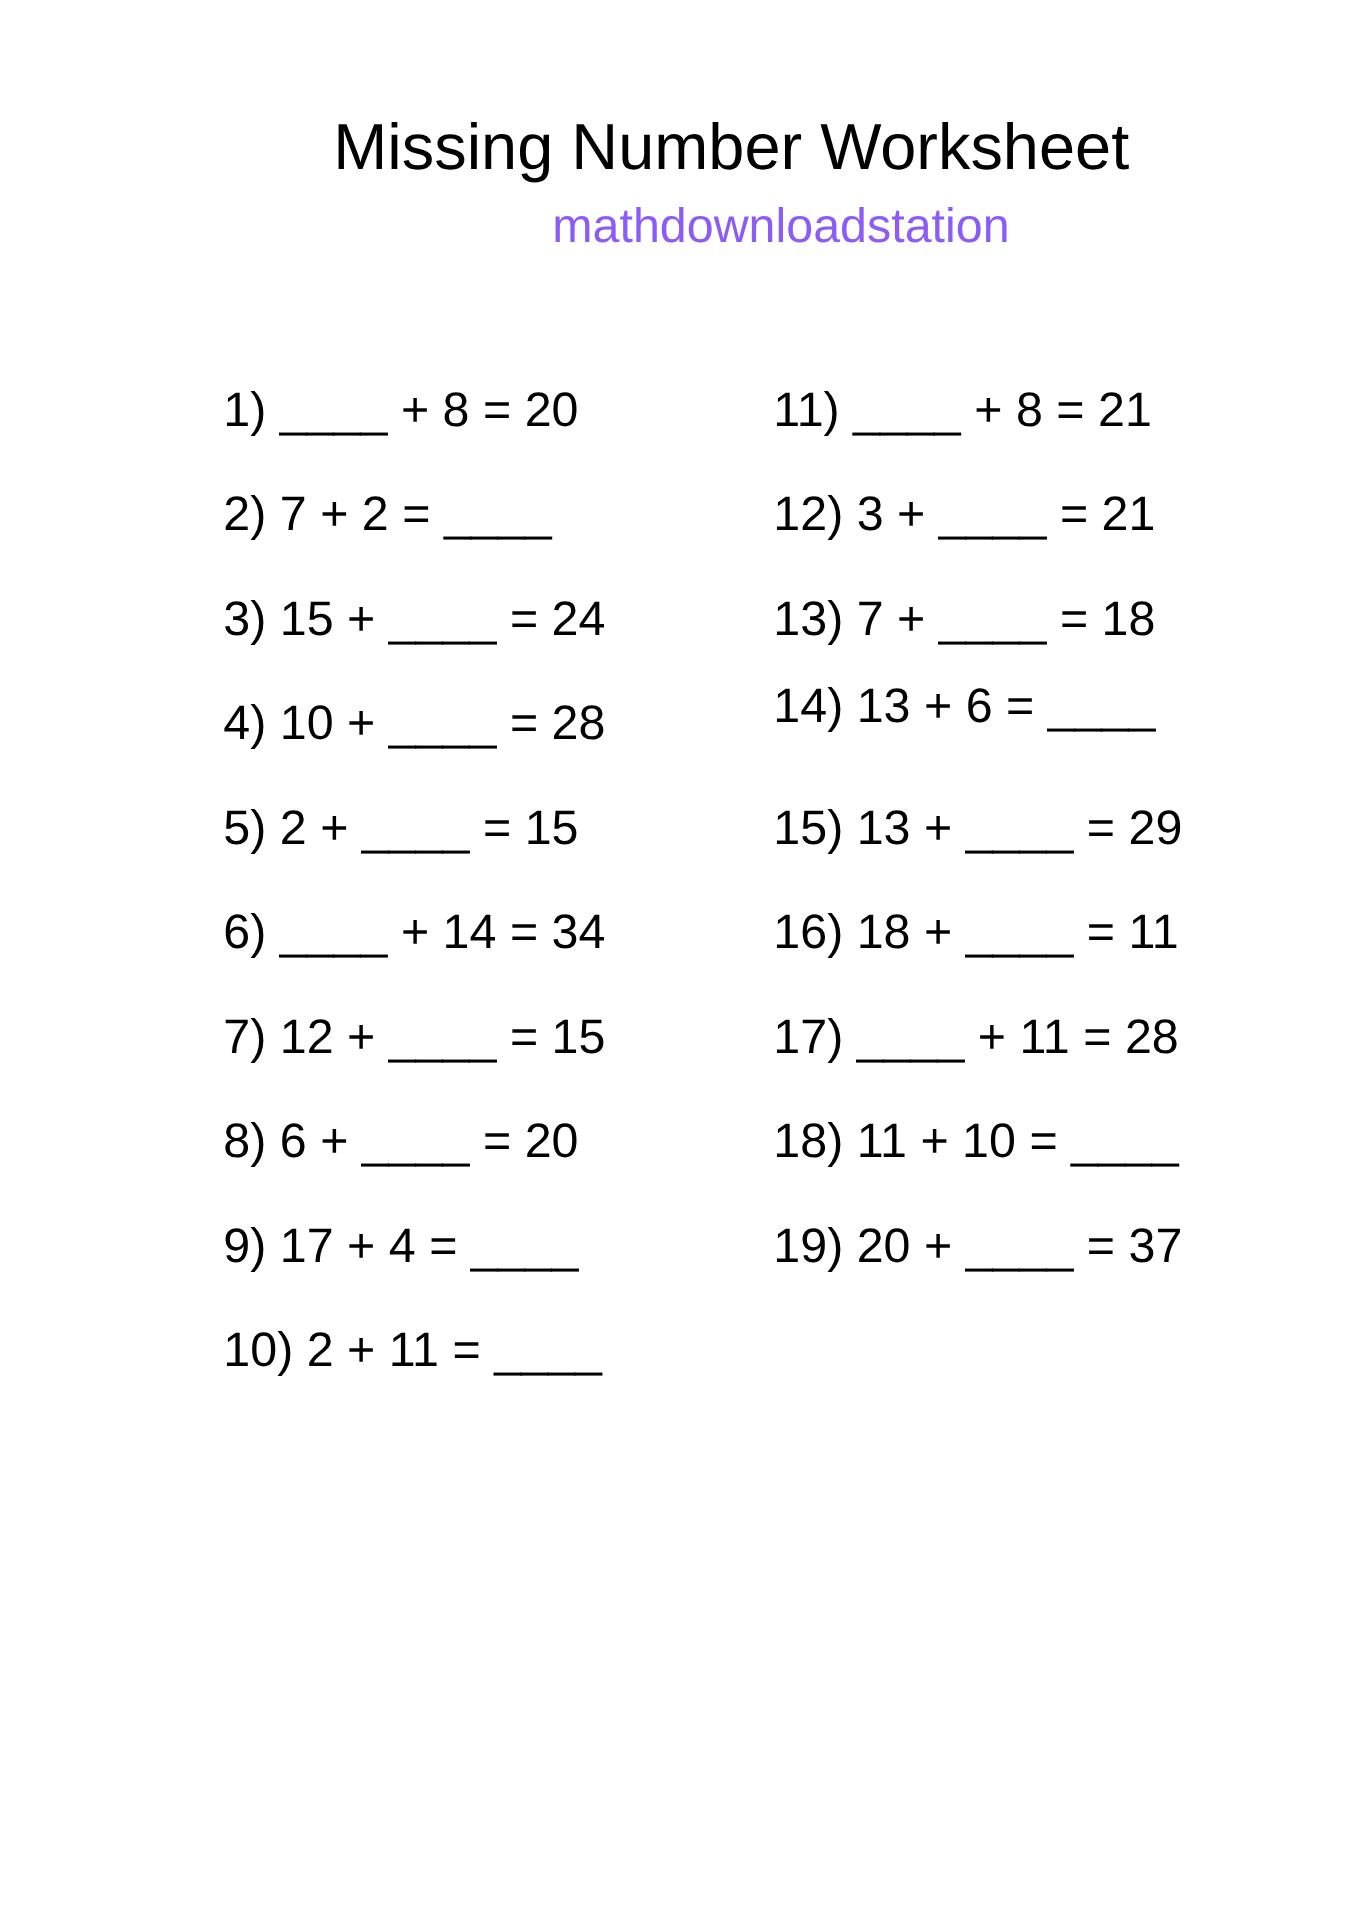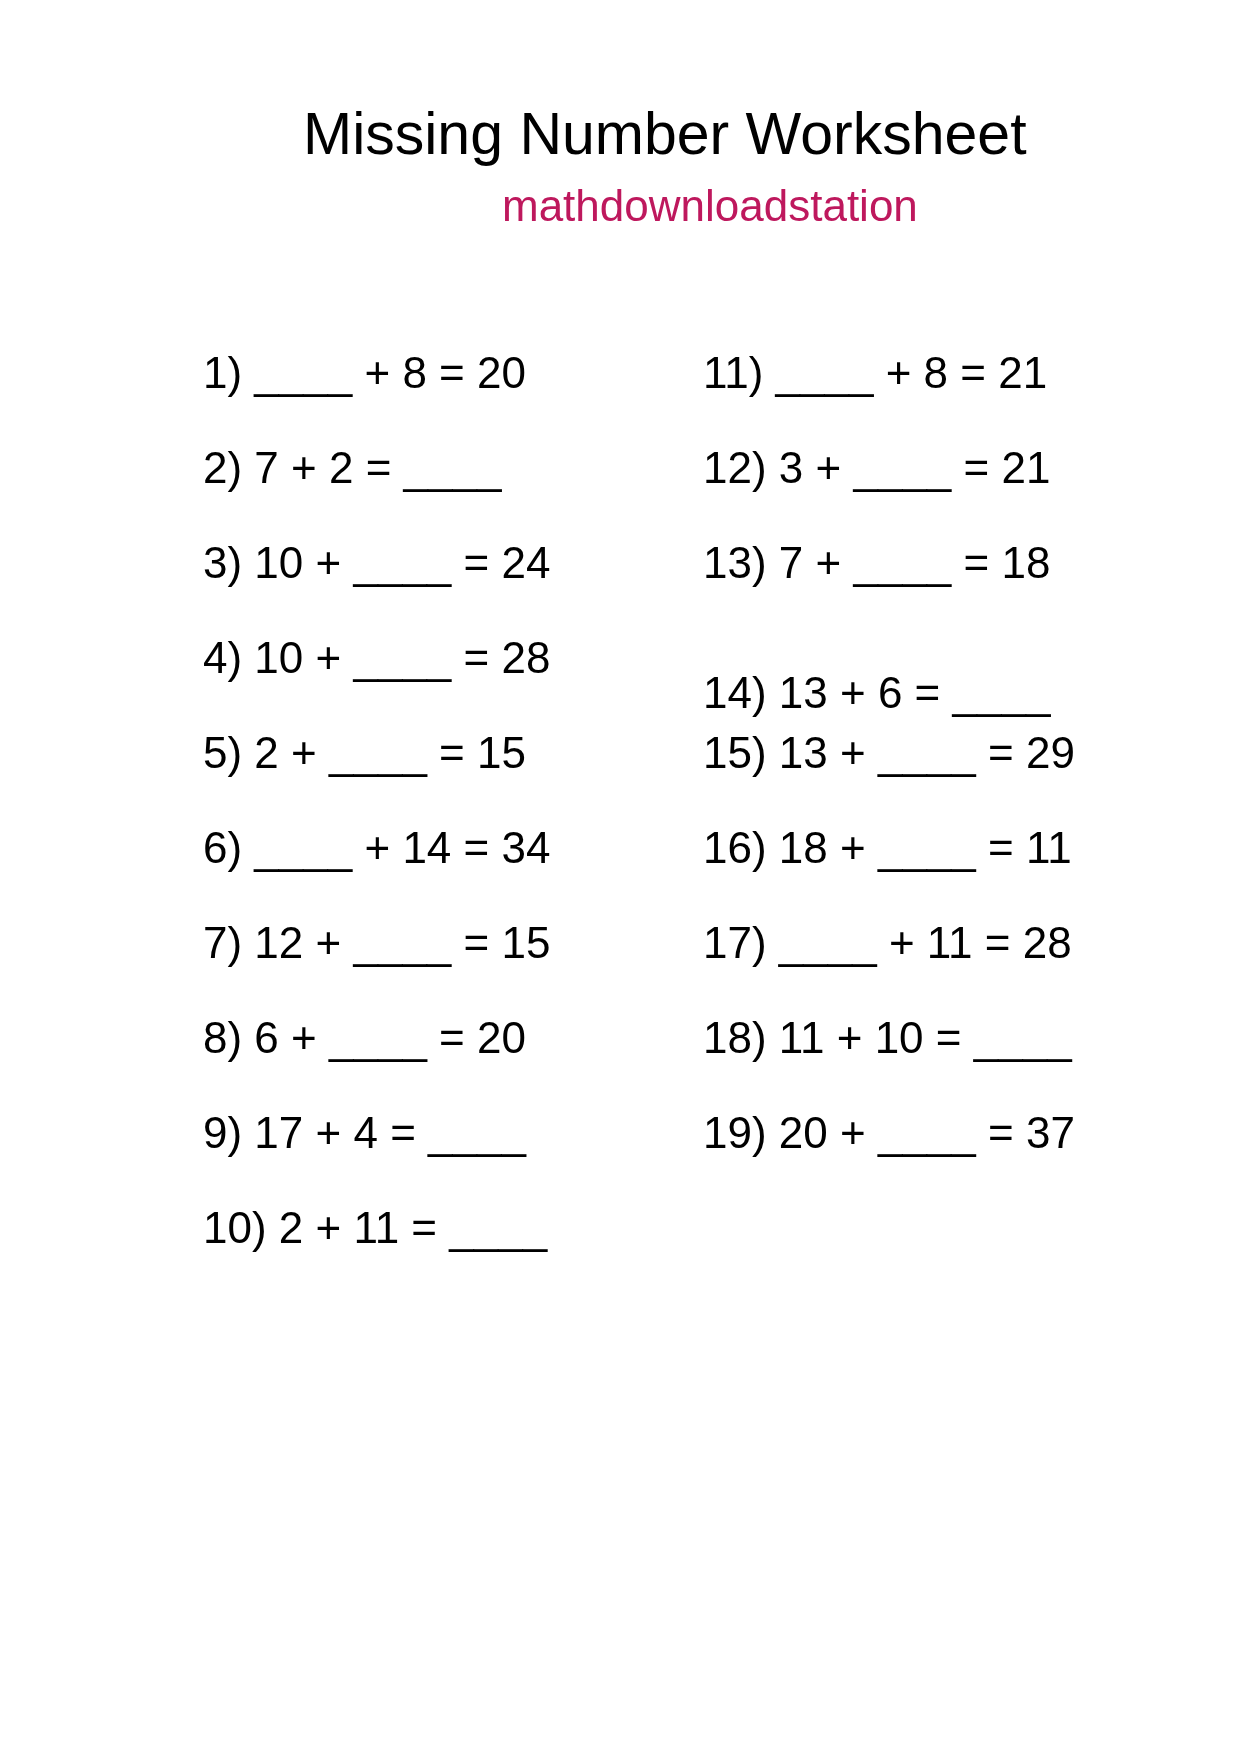--- a/index.html
+++ b/index.html
@@ -25,21 +25,21 @@
       margin: 0;
       font-weight: normal;
     }
     .subtitle {
       position: absolute;
       left: 502px;
       top: 180px;
       font-size: 44px;
       line-height: 52px;
       white-space: nowrap;
-      color: #be185d;
+      color: #8b5cf6;
     }
     .problems {
       position: absolute;
       left: 0;
       top: 0;
       width: 1107px;
       height: 1754px;
     }
     .problem {
       position: absolute;
@@ -51,31 +51,31 @@
 </head>
 <body>
 
 <h1 class="title">Missing Number Worksheet</h1>
 <div class="subtitle">mathdownloadstation</div>
 
 <div class="problems">
 
   <div class="problem" style="left:203px; top:348px;">1) ____ + 8 = 20</div>
   <div class="problem" style="left:203px; top:443px;">2) 7 + 2 = ____</div>
-  <div class="problem" style="left:203px; top:538px;">3) 10 + ____ = 24</div>
+  <div class="problem" style="left:203px; top:538px;">3) 15 + ____ = 24</div>
   <div class="problem" style="left:203px; top:633px;">4) 10 + ____ = 28</div>
   <div class="problem" style="left:203px; top:728px;">5) 2 + ____ = 15</div>
   <div class="problem" style="left:203px; top:823px;">6) ____ + 14 = 34</div>
   <div class="problem" style="left:203px; top:918px;">7) 12 + ____ = 15</div>
   <div class="problem" style="left:203px; top:1013px;">8) 6 + ____ = 20</div>
   <div class="problem" style="left:203px; top:1108px;">9) 17 + 4 = ____</div>
   <div class="problem" style="left:203px; top:1203px;">10) 2 + 11 = ____</div>
 
   <div class="problem" style="left:703px; top:348px;">11) ____ + 8 = 21</div>
   <div class="problem" style="left:703px; top:443px;">12) 3 + ____ = 21</div>
   <div class="problem" style="left:703px; top:538px;">13) 7 + ____ = 18</div>
-  <div class="problem" style="left:703px; top:668px;">14) 13 + 6 = ____</div>
+  <div class="problem" style="left:703px; top:617px;">14) 13 + 6 = ____</div>
   <div class="problem" style="left:703px; top:728px;">15) 13 + ____ = 29</div>
   <div class="problem" style="left:703px; top:823px;">16) 18 + ____ = 11</div>
   <div class="problem" style="left:703px; top:918px;">17) ____ + 11 = 28</div>
   <div class="problem" style="left:703px; top:1013px;">18) 11 + 10 = ____</div>
   <div class="problem" style="left:703px; top:1108px;">19) 20 + ____ = 37</div>
 </div>
 
 </body></html>

